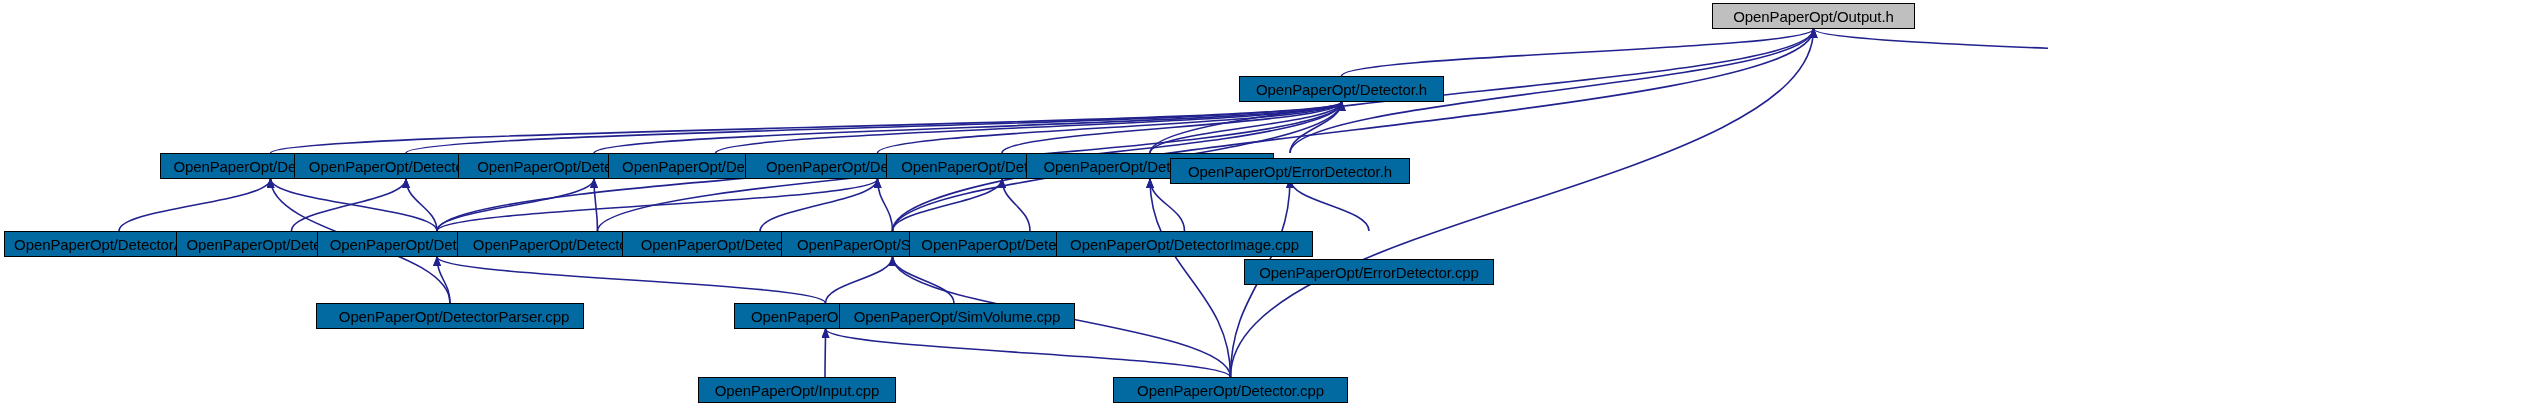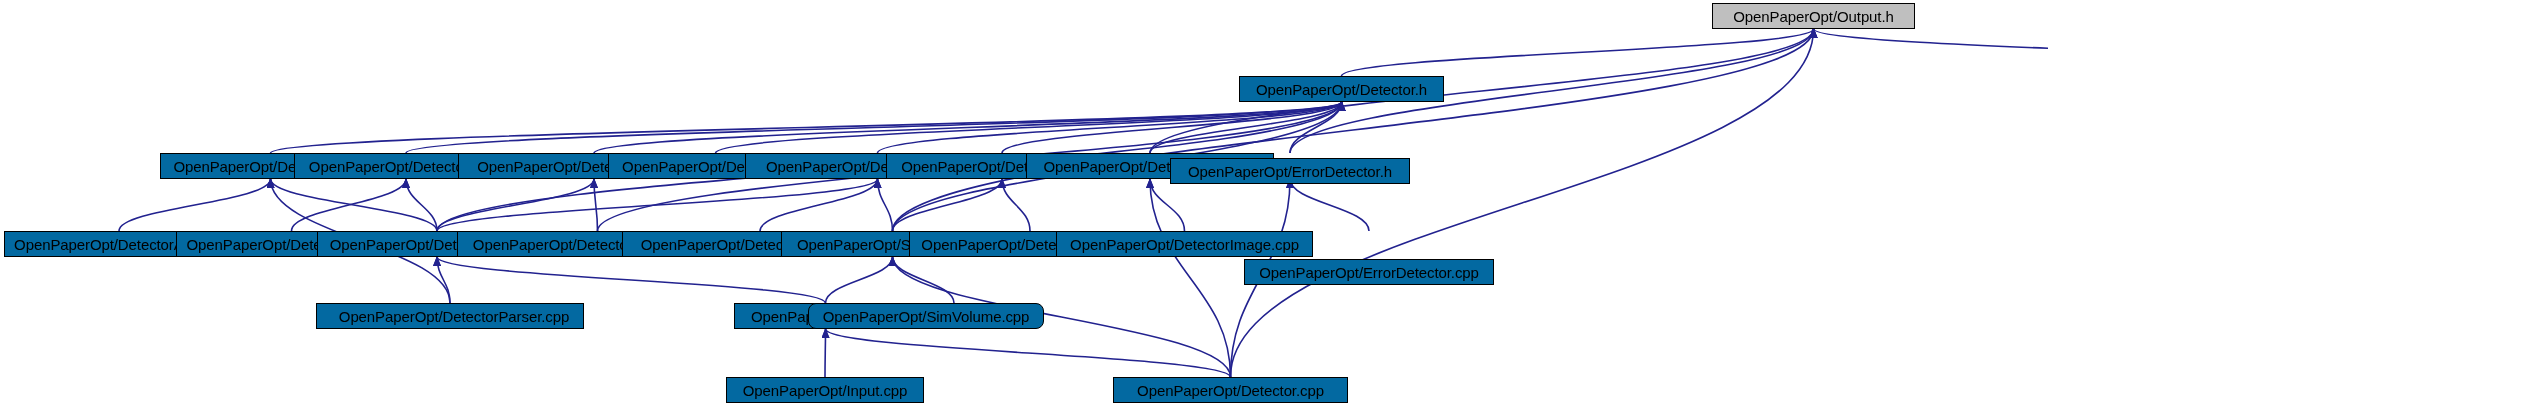--- a/index.html
+++ b/index.html
@@ -104,18 +104,18 @@
       <div class="node" style="left: 176px; top: 231px; width: 231px; height: 26px;">OpenPaperOpt/DetectorWp.cpp</div>
       <div class="node" style="left: 317px; top: 231px; width: 240px; height: 26px;">OpenPaperOpt/DetectorParser.h</div>
       <div class="node" style="left: 457px; top: 231px; width: 281px; height: 26px;">OpenPaperOpt/DetectorArsGlobe.cpp</div>
       <div class="node" style="left: 622px; top: 231px; width: 276px; height: 26px;">OpenPaperOpt/DetectorElrepho.cpp</div>
       <div class="node" style="left: 781px; top: 231px; width: 223px; height: 26px;">OpenPaperOpt/SimVolume.h</div>
       <div class="node" style="left: 909px; top: 231px; width: 242px; height: 26px;">OpenPaperOpt/DetectorOCT.cpp</div>
       <div class="node" style="left: 1056px; top: 231px; width: 257px; height: 26px;">OpenPaperOpt/DetectorImage.cpp</div>
       <div class="node" style="left: 1244px; top: 231px; width: 250px; height: 26px; margin-top: 28px;">OpenPaperOpt/ErrorDetector.cpp</div>
       <div class="node" style="left: 316px; top: 303px; width: 268px; height: 26px; padding-left: 8px;">OpenPaperOpt/DetectorParser.cpp</div>
       <div class="node" style="left: 734px; top: 303px; width: 183px; height: 26px;">OpenPaperOpt/Input.h</div>
-      <div class="node" style="left: 808px; top: 303px; width: 236px; height: 26px; border-radius: 8px;">OpenPaperOpt/SimVolume.cpp</div>
-      <div class="node" style="left: 726px; top: 377px; width: 198px; height: 26px;">OpenPaperOpt/Input.cpp</div>
+      <div class="node" style="left: 839px; top: 303px; width: 236px; height: 26px;">OpenPaperOpt/SimVolume.cpp</div>
+      <div class="node" style="left: 698px; top: 377px; width: 198px; height: 26px;">OpenPaperOpt/Input.cpp</div>
       <div class="node" style="left: 1113px; top: 377px; width: 235px; height: 26px;">OpenPaperOpt/Detector.cpp</div>
     </div>
 
 </div>
 
 </body></html>

